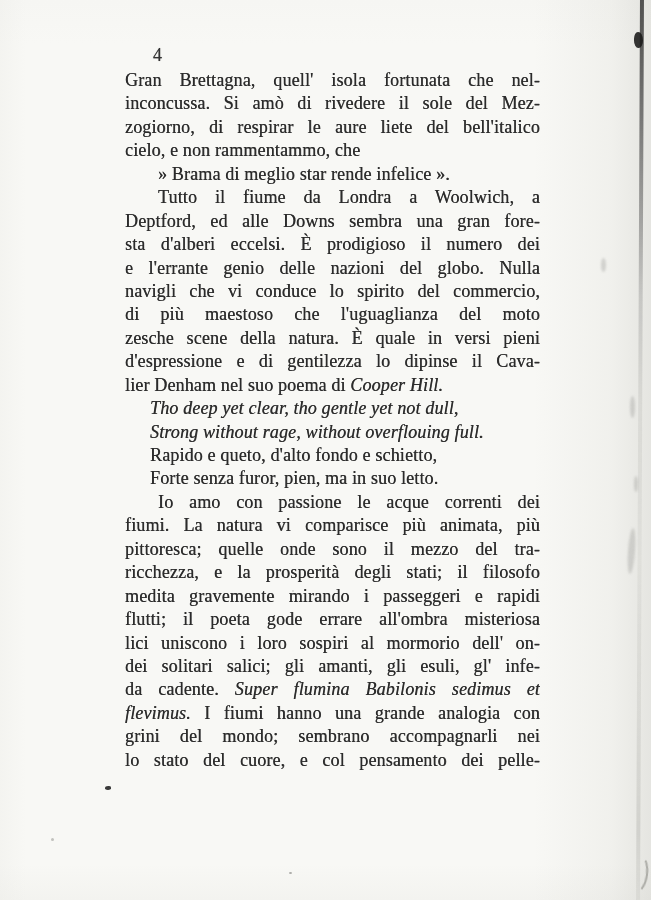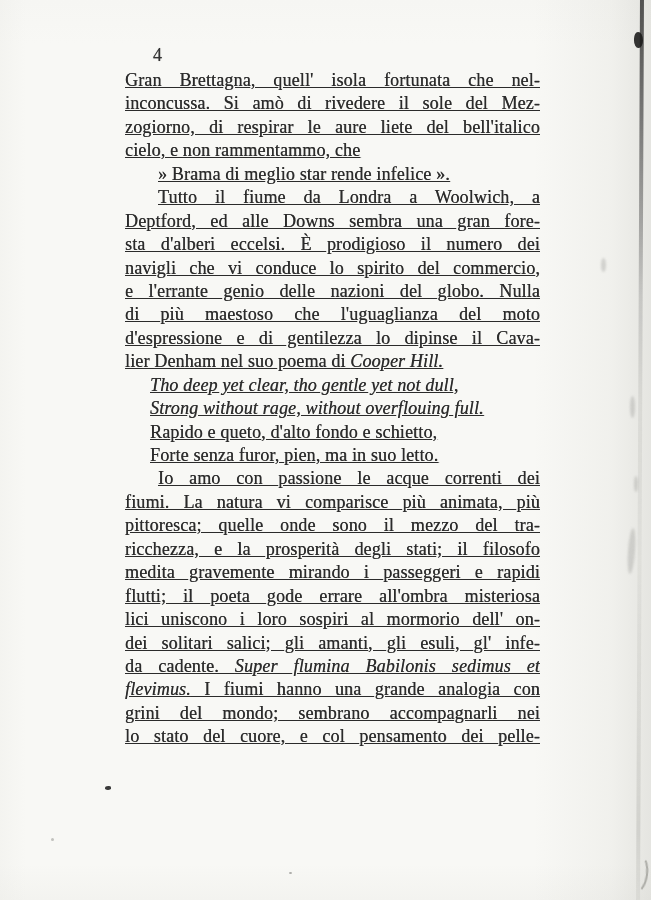--- a/index.html
+++ b/index.html
@@ -47,21 +47,20 @@
   }
   .line {
     height: 23.45px;
     line-height: 23.45px;
     font-size: 18px;
     letter-spacing: 0.15px;
     white-space: normal;
     overflow: hidden;
     color: #2b2b2b;
     text-shadow: 0.3px 0 0.4px rgba(40,40,40,0.78);
-    text-decoration: underline;
   }
   .line.j {
     text-align: justify;
     text-align-last: justify;
   }
   .line.ind-par { padding-left: 33px; }
   .line.ind-verse { padding-left: 25px; }
   .it { font-style: italic; }
 
   
@@ -143,23 +142,24 @@
 
   <div class="text-block">
       <div class="line j"><span>Gran Brettagna, quell' isola fortunata che nel-</span></div>
       <div class="line j"><span>inconcussa. Si amò di rivedere il sole del Mez-</span></div>
       <div class="line j"><span>zogiorno, di respirar le aure liete del bell'italico</span></div>
       <div class="line"><span>cielo, e non rammentammo, che</span></div>
       <div class="line ind-par"><span>» Brama di meglio star rende infelice ».</span></div>
       <div class="line j ind-par"><span>Tutto il fiume da Londra a Woolwich, a</span></div>
       <div class="line j"><span>Deptford, ed alle Downs sembra una gran fore-</span></div>
       <div class="line j"><span>sta d'alberi eccelsi. È prodigioso il numero dei</span></div>
+      <div class="line j"><span>e l'errante genio delle nazioni del globo. Nulla</span></div>
       <div class="line j"><span>navigli che vi conduce lo spirito del commercio,</span></div>
-      <div class="line j"><span>e l'errante genio delle nazioni del globo. Nulla</span></div>
       <div class="line j"><span>di più maestoso che l'uguaglianza del moto</span></div>
+      <div class="line j"><span>zesche scene della natura. È quale in versi pieni</span></div>
       <div class="line j"><span>d'espressione e di gentilezza lo dipinse il Cava-</span></div>
       <div class="line"><span>lier Denham nel suo poema di </span><span class="it">Cooper Hill.</span></div>
       <div class="line ind-verse"><span class="it">Tho deep yet clear, tho gentle yet not dull,</span></div>
       <div class="line ind-verse"><span class="it">Strong without rage, without overflouing full.</span></div>
       <div class="line ind-verse"><span>Rapido e queto, d'alto fondo e schietto,</span></div>
       <div class="line ind-verse"><span>Forte senza furor, pien, ma in suo letto.</span></div>
       <div class="line j ind-par"><span>Io amo con passione le acque correnti dei</span></div>
       <div class="line j"><span>fiumi. La natura vi comparisce più animata, più</span></div>
       <div class="line j"><span>pittoresca; quelle onde sono il mezzo del tra-</span></div>
       <div class="line j"><span>ricchezza, e la prosperità degli stati; il filosofo</span></div>

